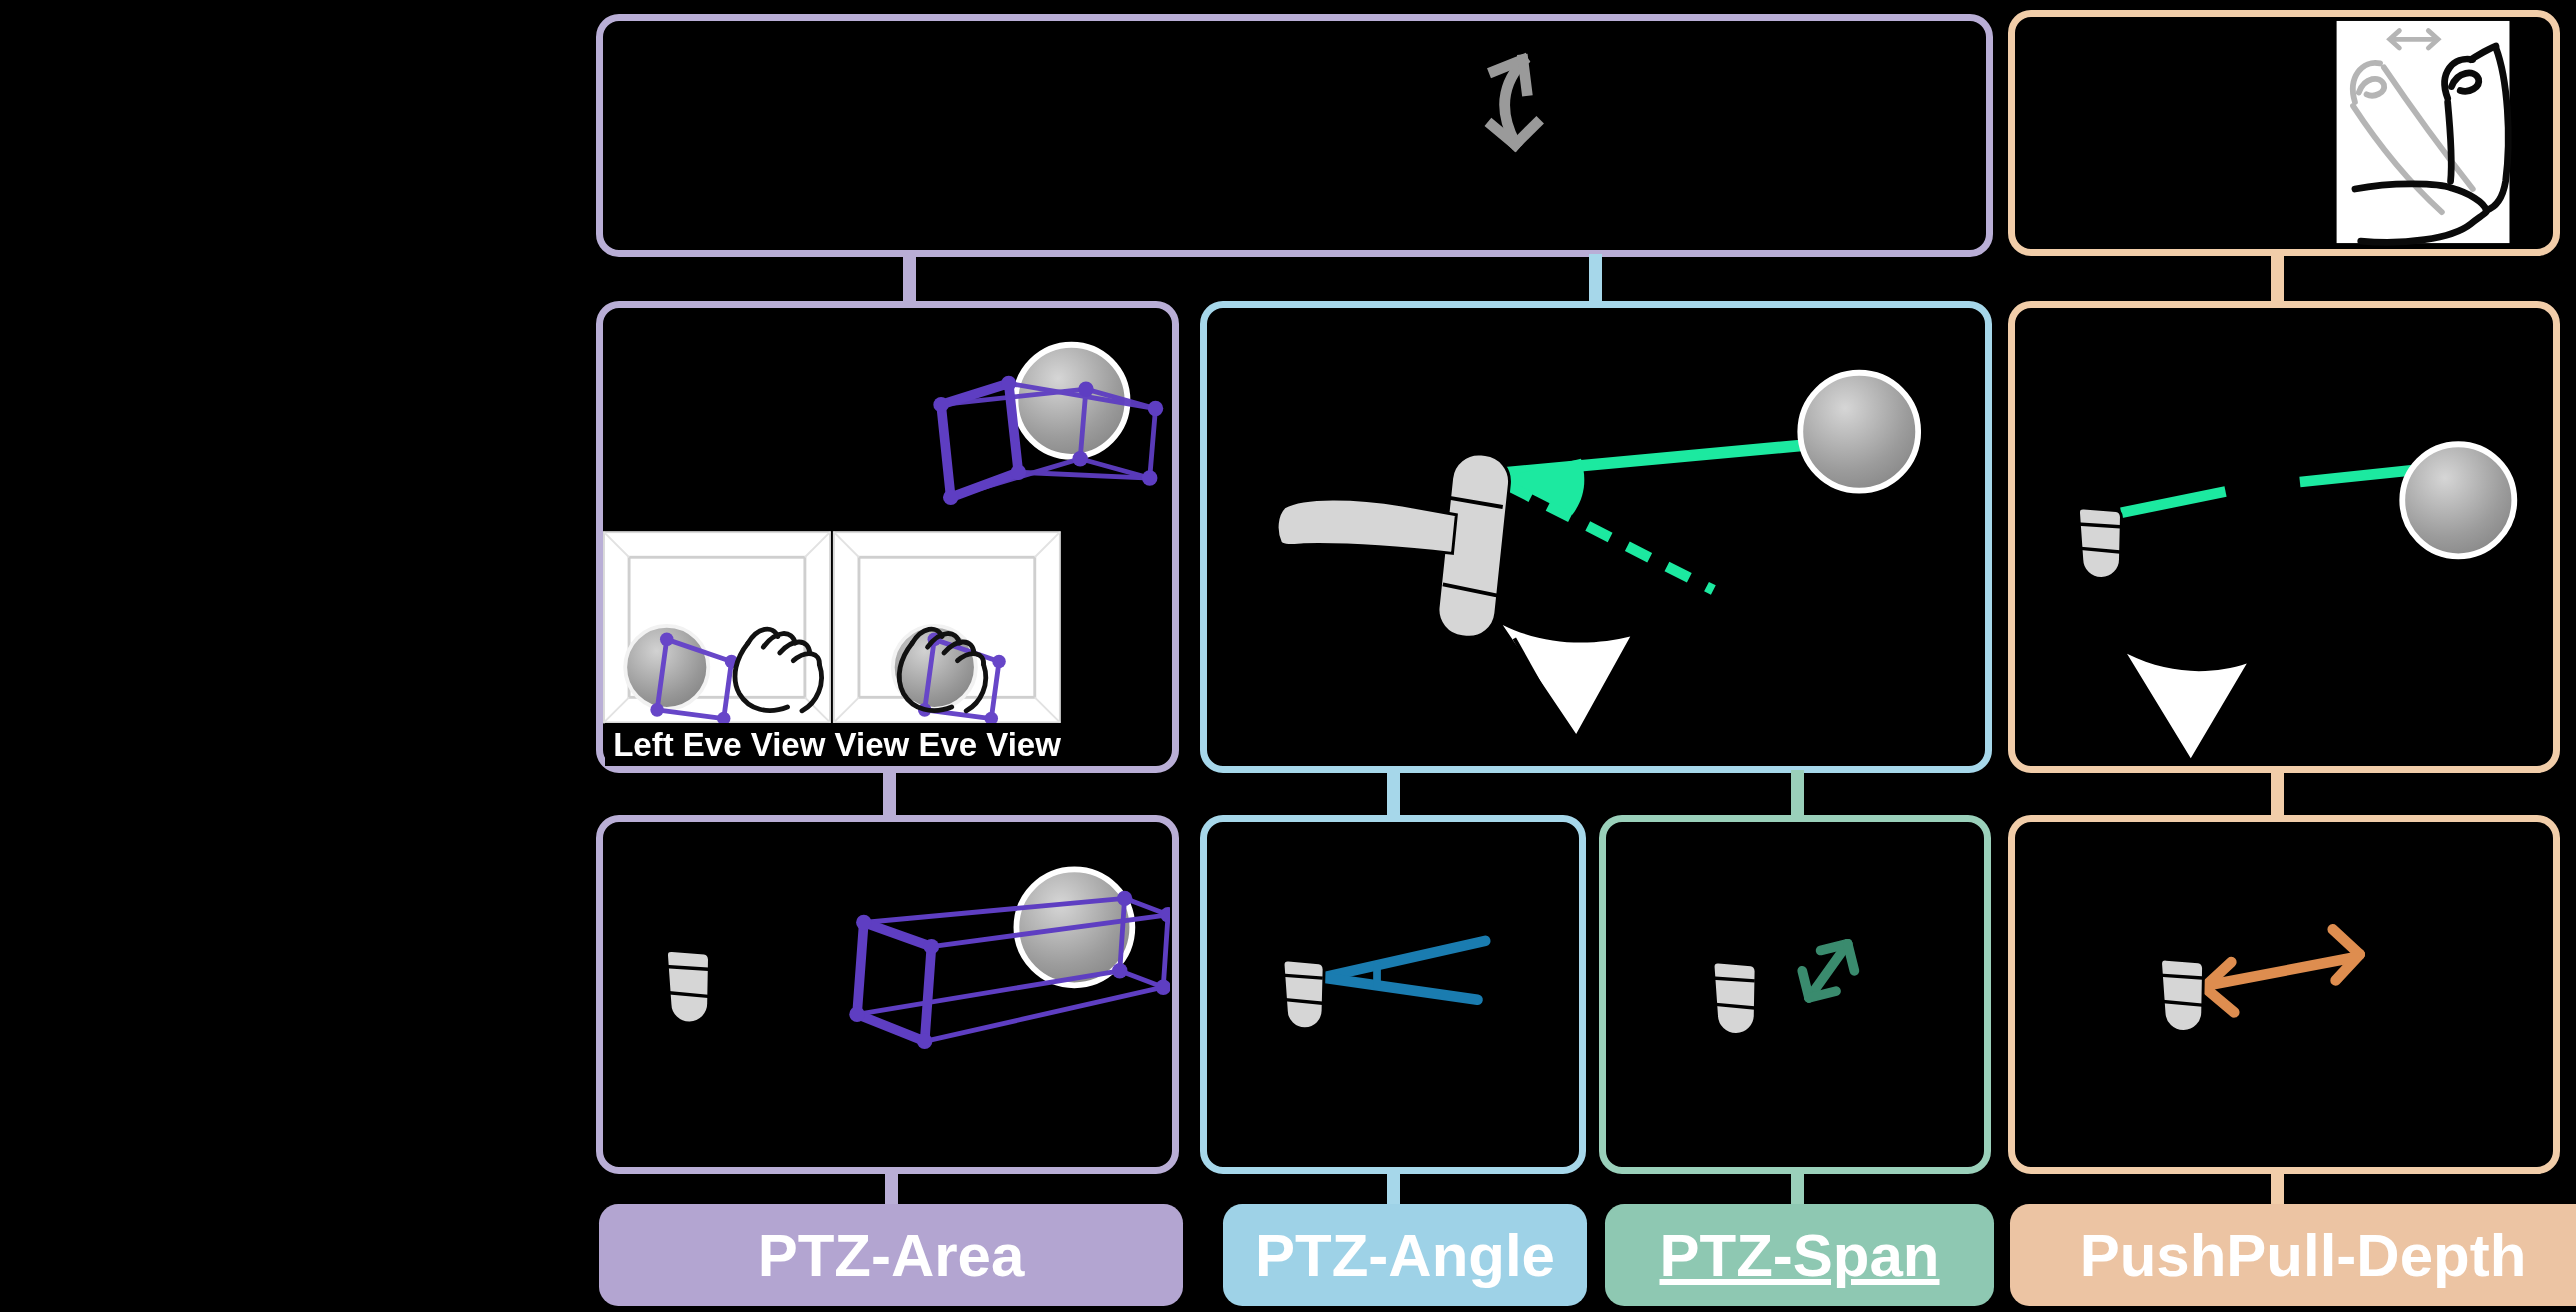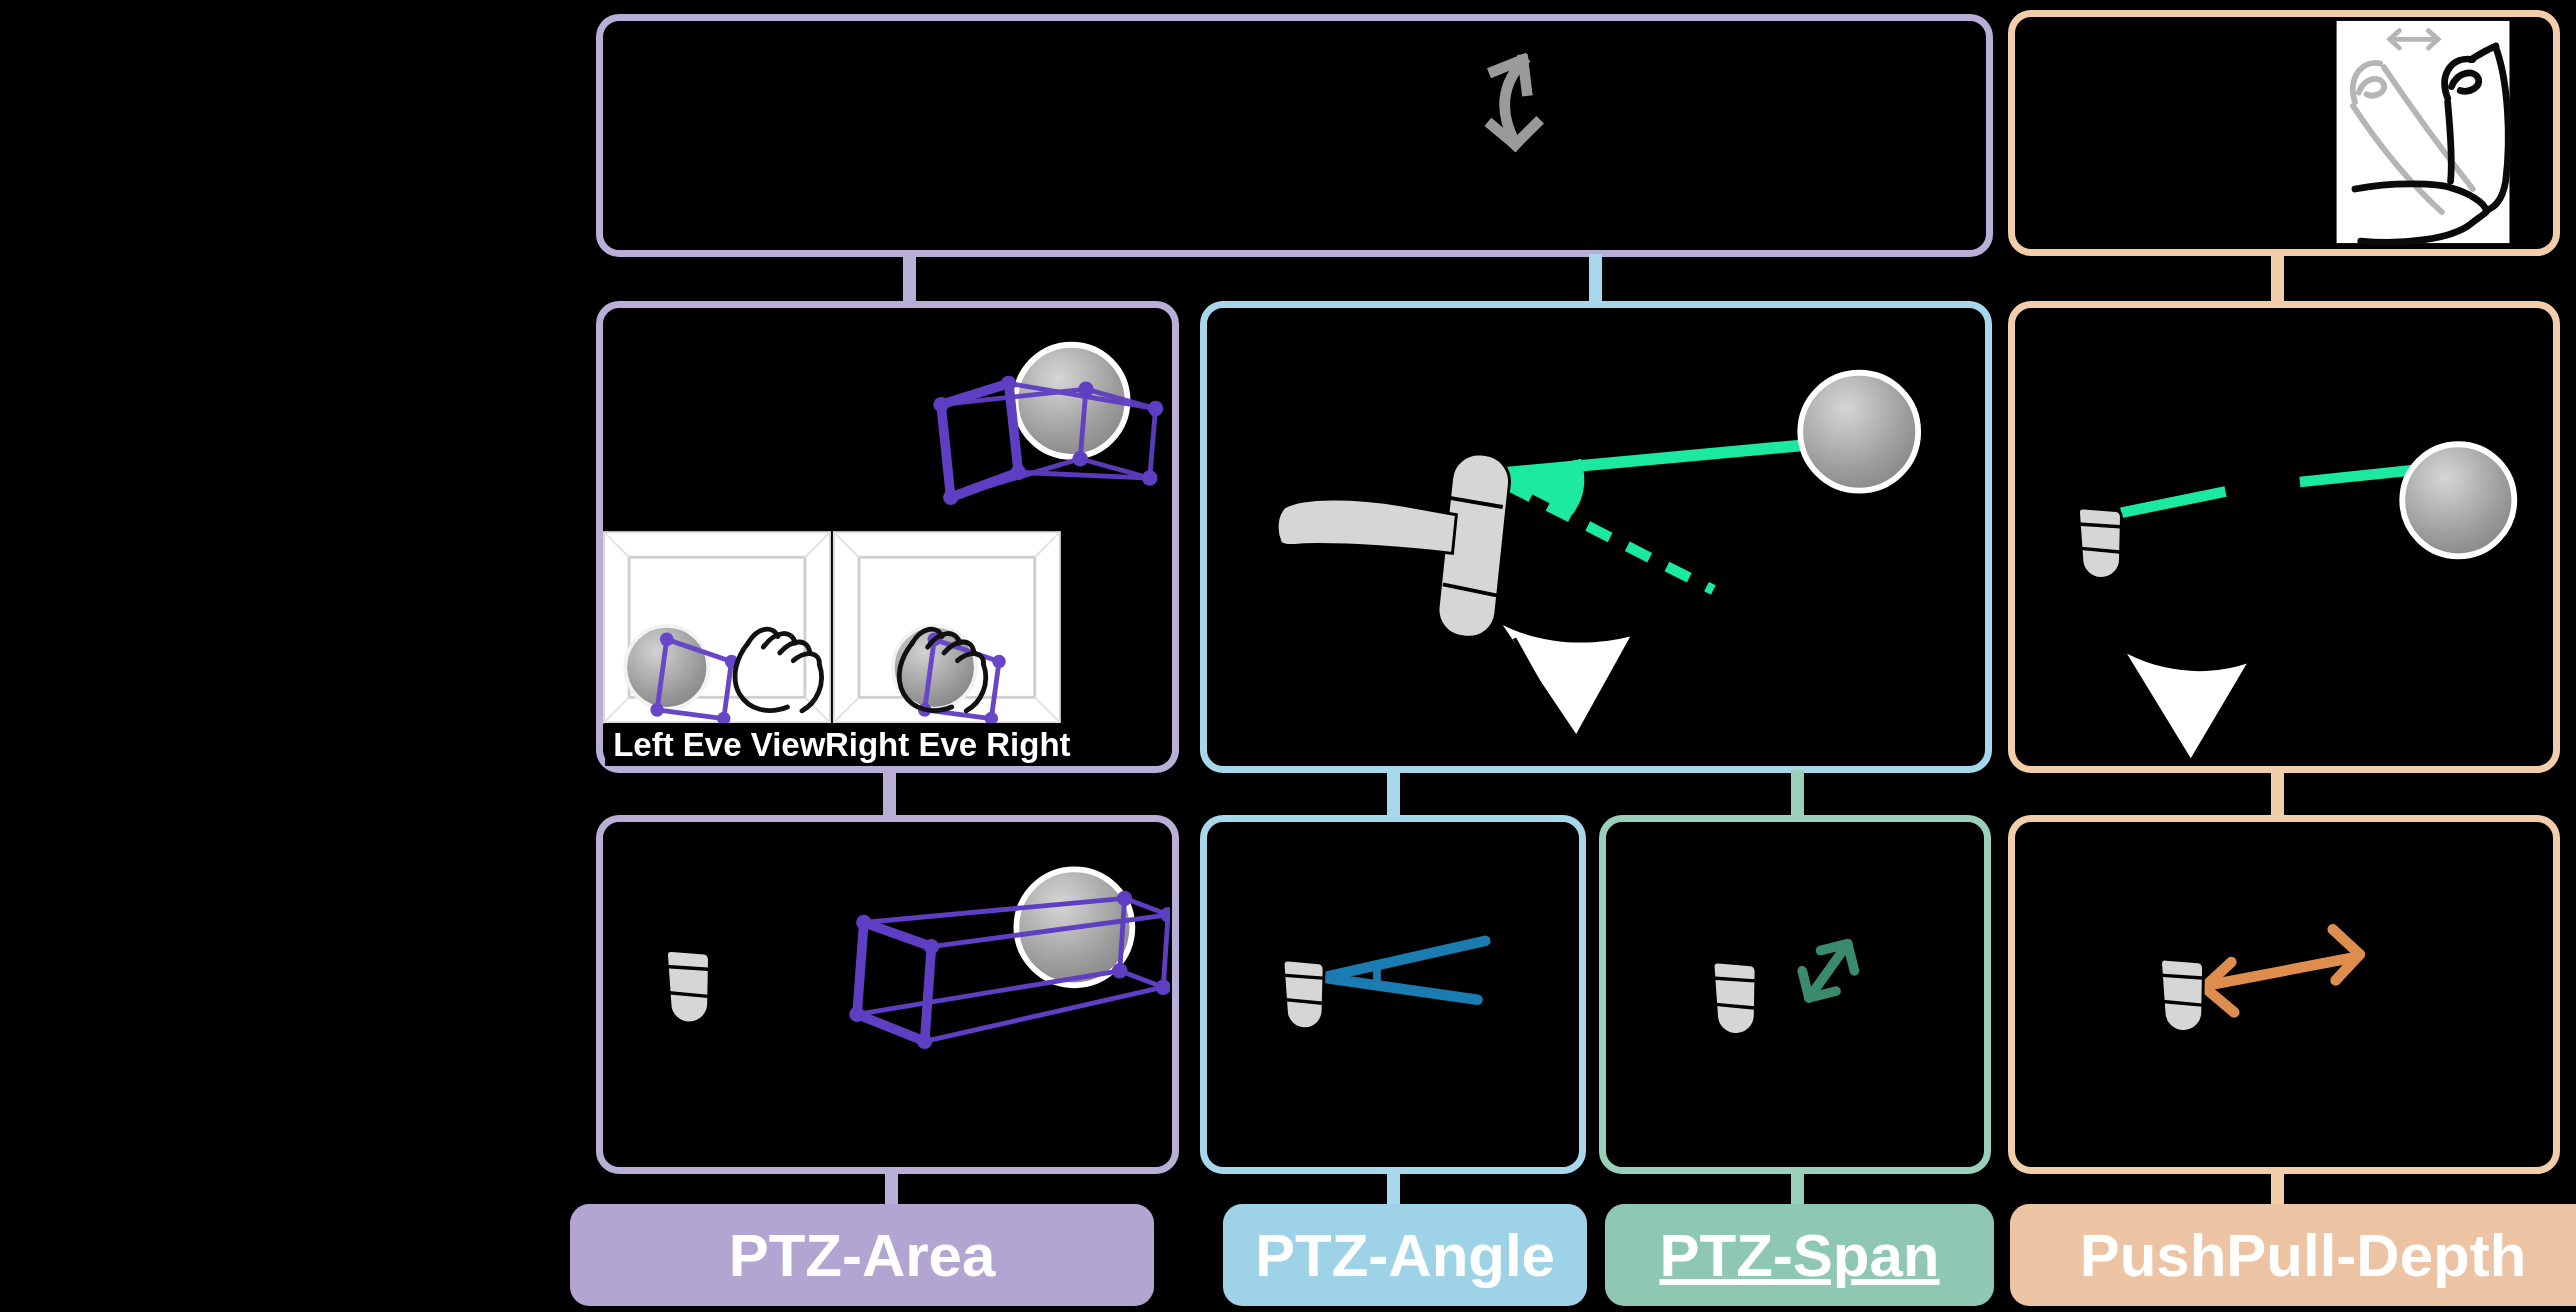--- a/index.html
+++ b/index.html
@@ -169,21 +169,21 @@
           <path d="M197,365 C211,353 225,357 224,369"></path>
           <path d="M150,347 C138,362 132,382 141,399 C151,416 171,421 191,413"></path>
           <path d="M224,369 C231,389 221,409 206,417"></path>
         </g>
       </g>
     </svg>
   </div>
 
   <div class="capband">
     <div class="cap">Left Eve View</div>
-    <div class="cap">Right Eve Right</div>
+    <div class="cap">View Eve View</div>
   </div>
 
   <div class="box b-blue" style="left:1200px;top:301px;width:792px;height:472px;">
     <svg width="776" height="456" viewBox="0 0 803 472">
       <defs>
         <radialGradient id="sgB" cx="38%" cy="30%" r="75%">
           <stop offset="0%" stop-color="#d6d6d6"></stop>
             <stop offset="70%" stop-color="#9c9c9c"></stop>
             <stop offset="100%" stop-color="#888888"></stop>
         </radialGradient>
@@ -320,19 +320,19 @@
   <div class="conn c-purple" style="left:883px;top:770px;height:46px;"></div>
   <div class="conn c-blue" style="left:1387px;top:770px;height:46px;"></div>
   <div class="conn c-green" style="left:1791px;top:770px;height:46px;"></div>
   <div class="conn c-orange" style="left:2271px;top:770px;height:46px;"></div>
 
   <div class="conn c-purple" style="left:885px;top:1172px;height:35px;"></div>
   <div class="conn c-blue" style="left:1387px;top:1172px;height:35px;"></div>
   <div class="conn c-green" style="left:1791px;top:1172px;height:35px;"></div>
   <div class="conn c-orange" style="left:2271px;top:1172px;height:35px;"></div>
 
-  <div class="pill" style="left: 570px; top: 1204px; width: 584px; background: rgb(179, 165, 209);">PTZ-Area</div>
+  <div class="pill" style="left: 599px; top: 1204px; width: 584px; background: rgb(179, 165, 209);">PTZ-Area</div>
   <div class="pill" style="left: 1223px; top: 1204px; width: 364px; background: rgb(158, 210, 231);">PTZ-Angle</div>
   <div class="pill" style="left: 1605px; top: 1204px; width: 389px; background: rgb(142, 200, 178); text-decoration: underline;">PTZ-Span</div>
   <div class="pill" style="left: 2010px; top: 1204px; width: 586px; background: rgb(236, 196, 163);">PushPull-Depth</div>
 
 </div>
 
 
 </body></html>

